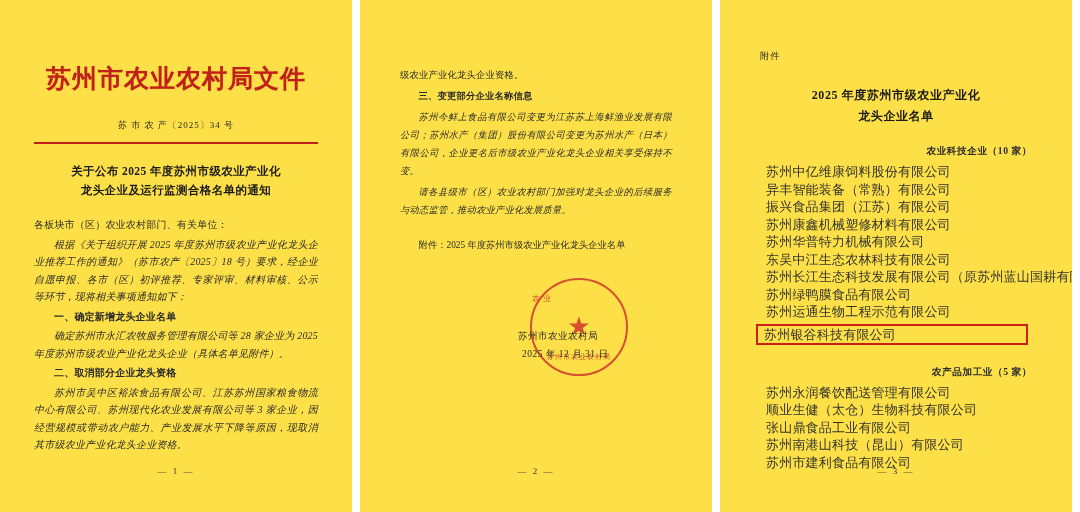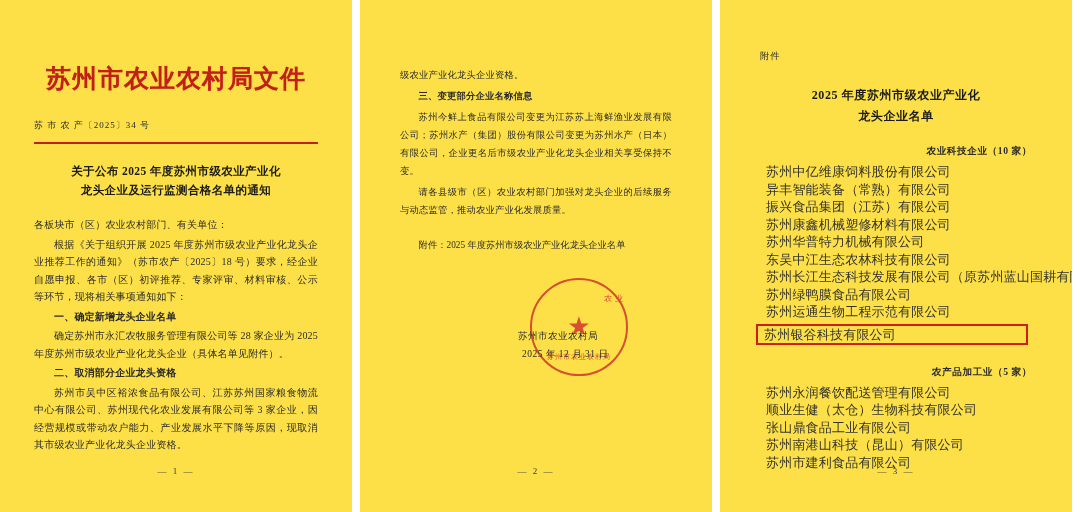--- a/index.html
+++ b/index.html
@@ -35,21 +35,21 @@
     text-align: center;
     color: #c02018;
     font-size: 25px;
     font-weight: bold;
     letter-spacing: 1px;
     margin-top: 38px;
     font-family: "Liberation Serif", "DejaVu Serif", serif;
     text-shadow: 0 0 1px rgba(192,32,24,0.4);
   }
   .doc-number {
-    text-align: left;
+    text-align: center;
     font-size: 9px;
     color: #2a2a2a;
     margin-top: 24px;
     letter-spacing: 1px;
   }
   .red-rule {
     height: 2px;
     background: #c02018;
     margin-top: 10px;
     margin-bottom: 18px;
@@ -64,21 +64,21 @@
   }
   .body-text {
     margin-top: 16px;
     font-size: 10px;
     color: #2b2b2b;
     line-height: 17.5px;
     letter-spacing: 0.2px;
     text-align: justify;
   }
   .body-text p { margin: 0 0 2px 0; }
-  .indent2 { text-indent: 2em; }
+  .indent2 { text-indent: 2em; font-style: italic; }
   .sec-head { text-indent: 2em; font-weight: bold; }
 
   .page-num {
     position: absolute;
     bottom: 36px;
     left: 0;
     right: 0;
     text-align: center;
     font-size: 9px;
     color: #3a3a3a;
@@ -123,21 +123,21 @@
     top: 50%;
     transform: translate(-50%,-50%);
     color: #d23a2e;
     font-size: 26px;
     line-height: 1;
   }
   .seal .seal-top {
     position: absolute;
     width: 100%;
     top: 13px;
-    text-align: right;
+    text-align: left;
     font-size: 8px;
     color: #d23a2e;
     letter-spacing: 3px;
   }
   .seal .seal-bottom {
     position: absolute;
     width: 100%;
     bottom: 12px;
     text-align: center;
     font-size: 7px;

